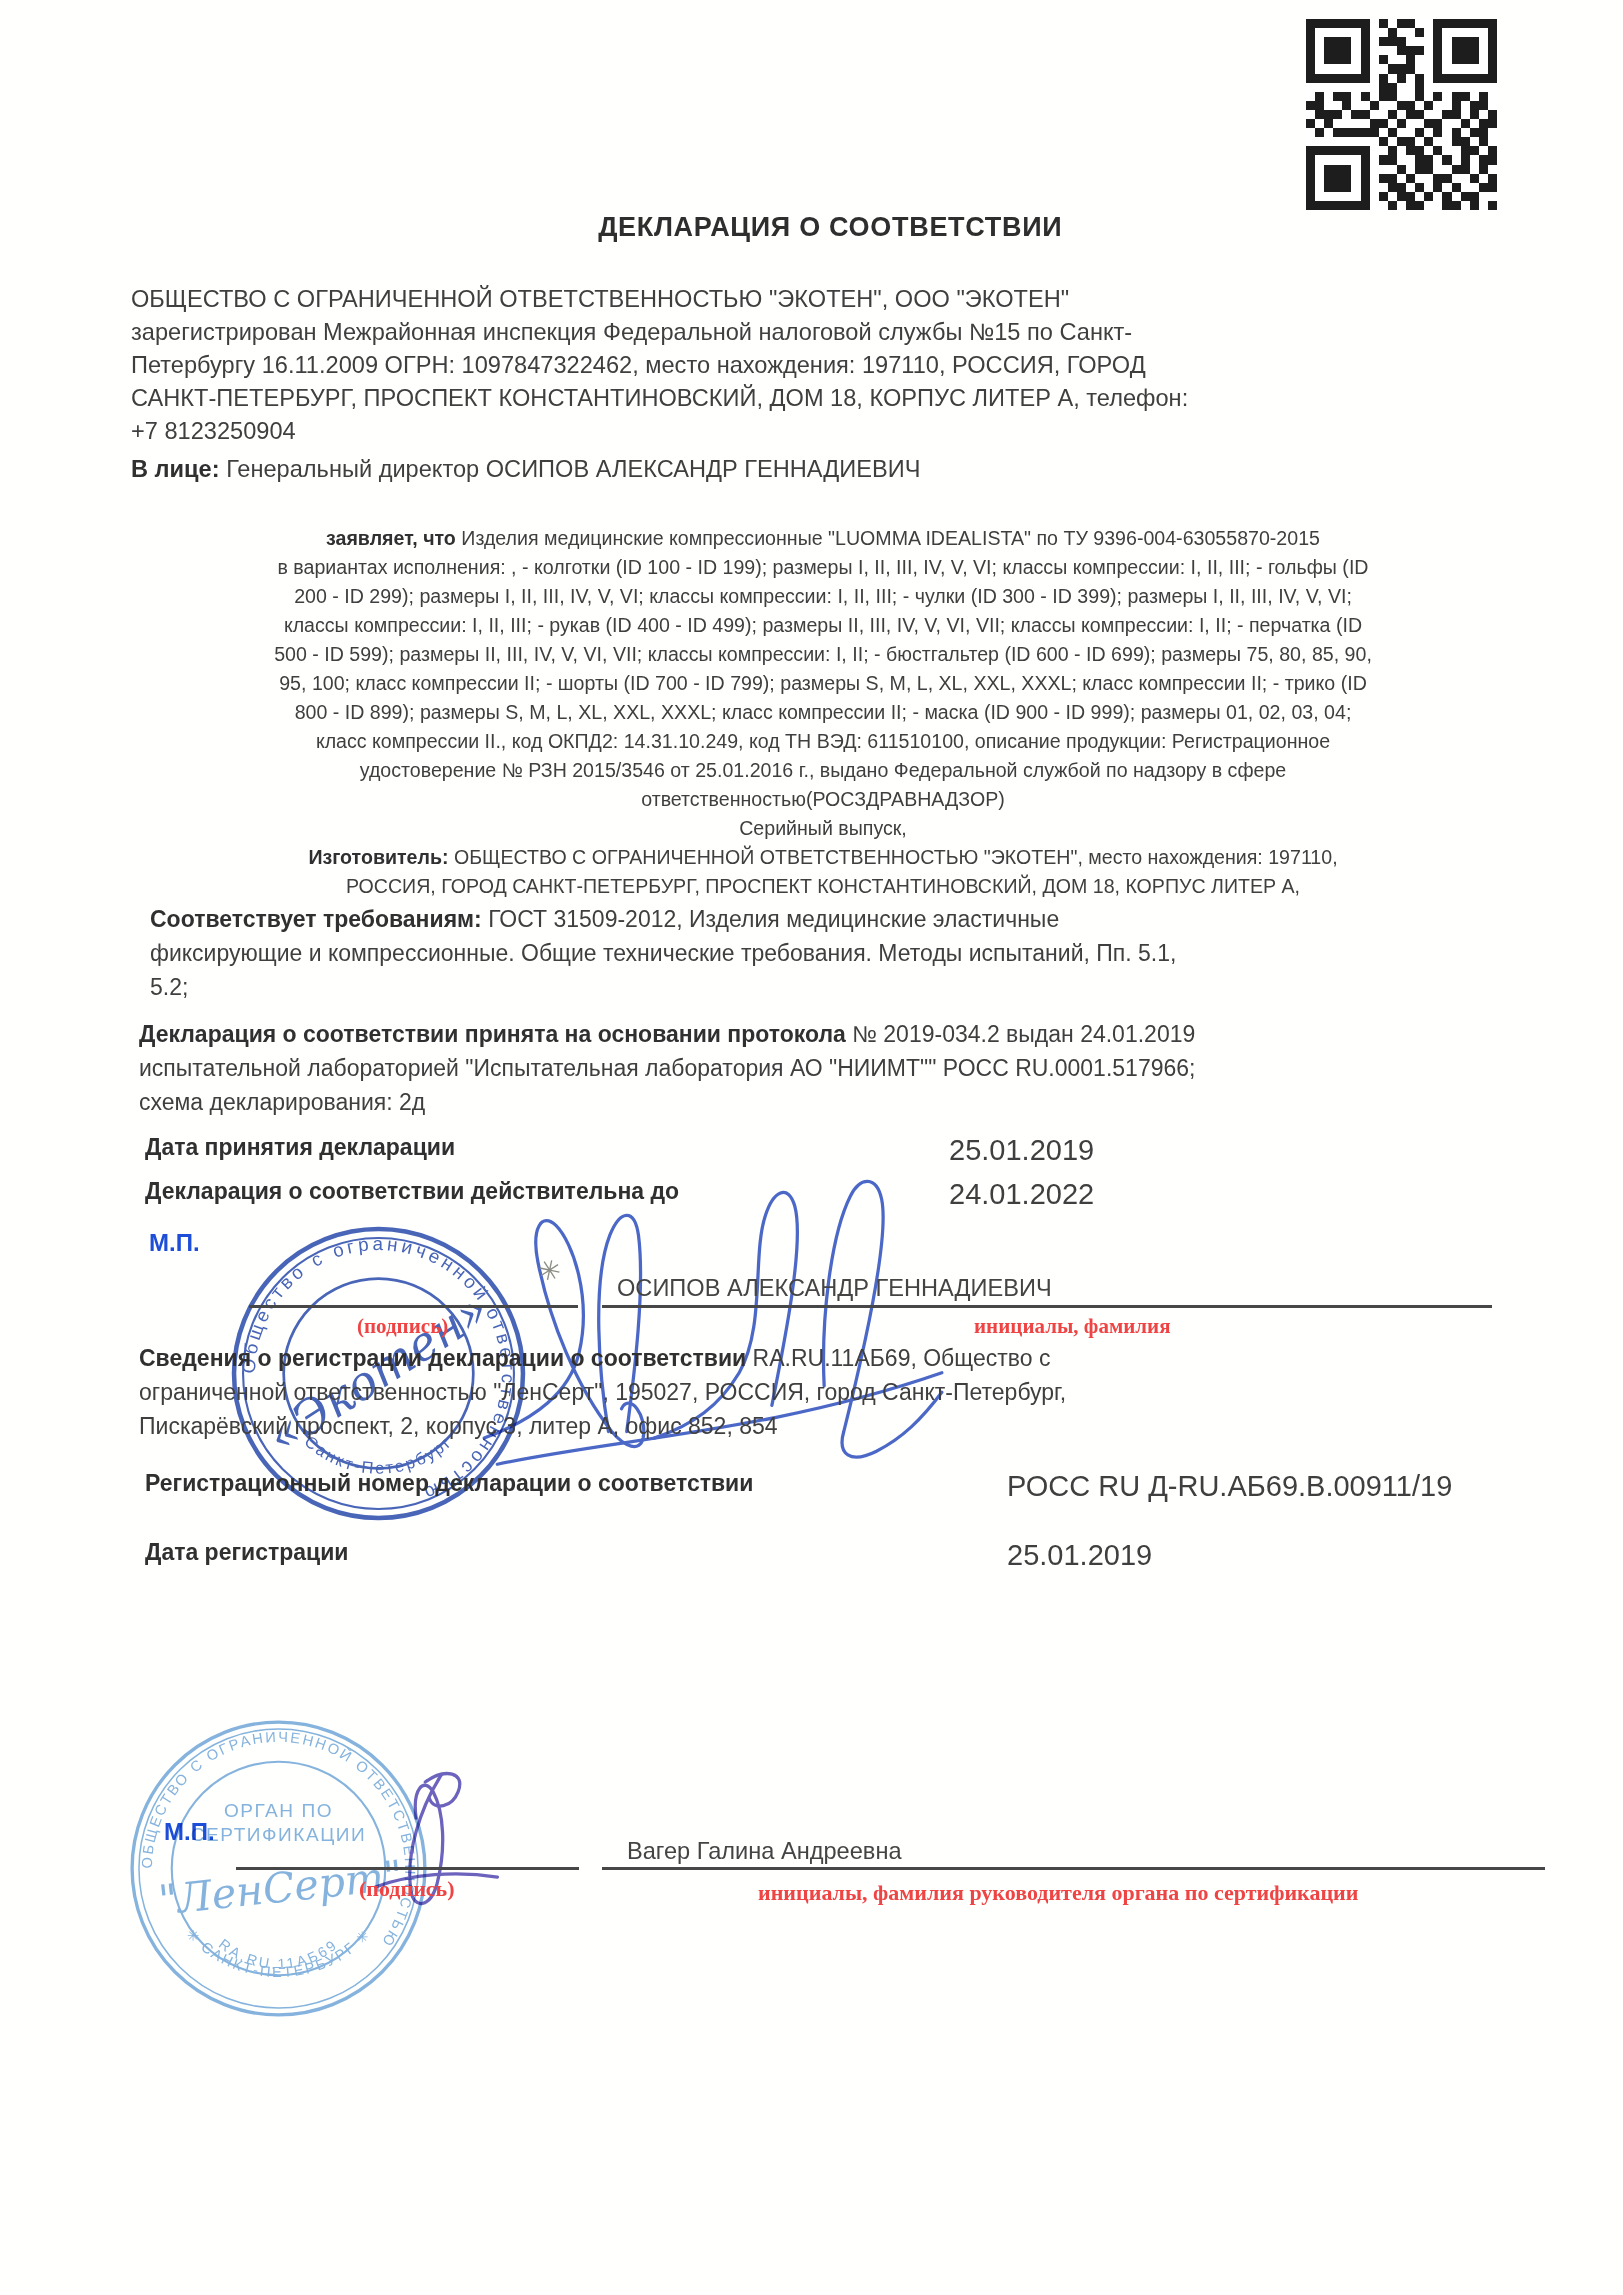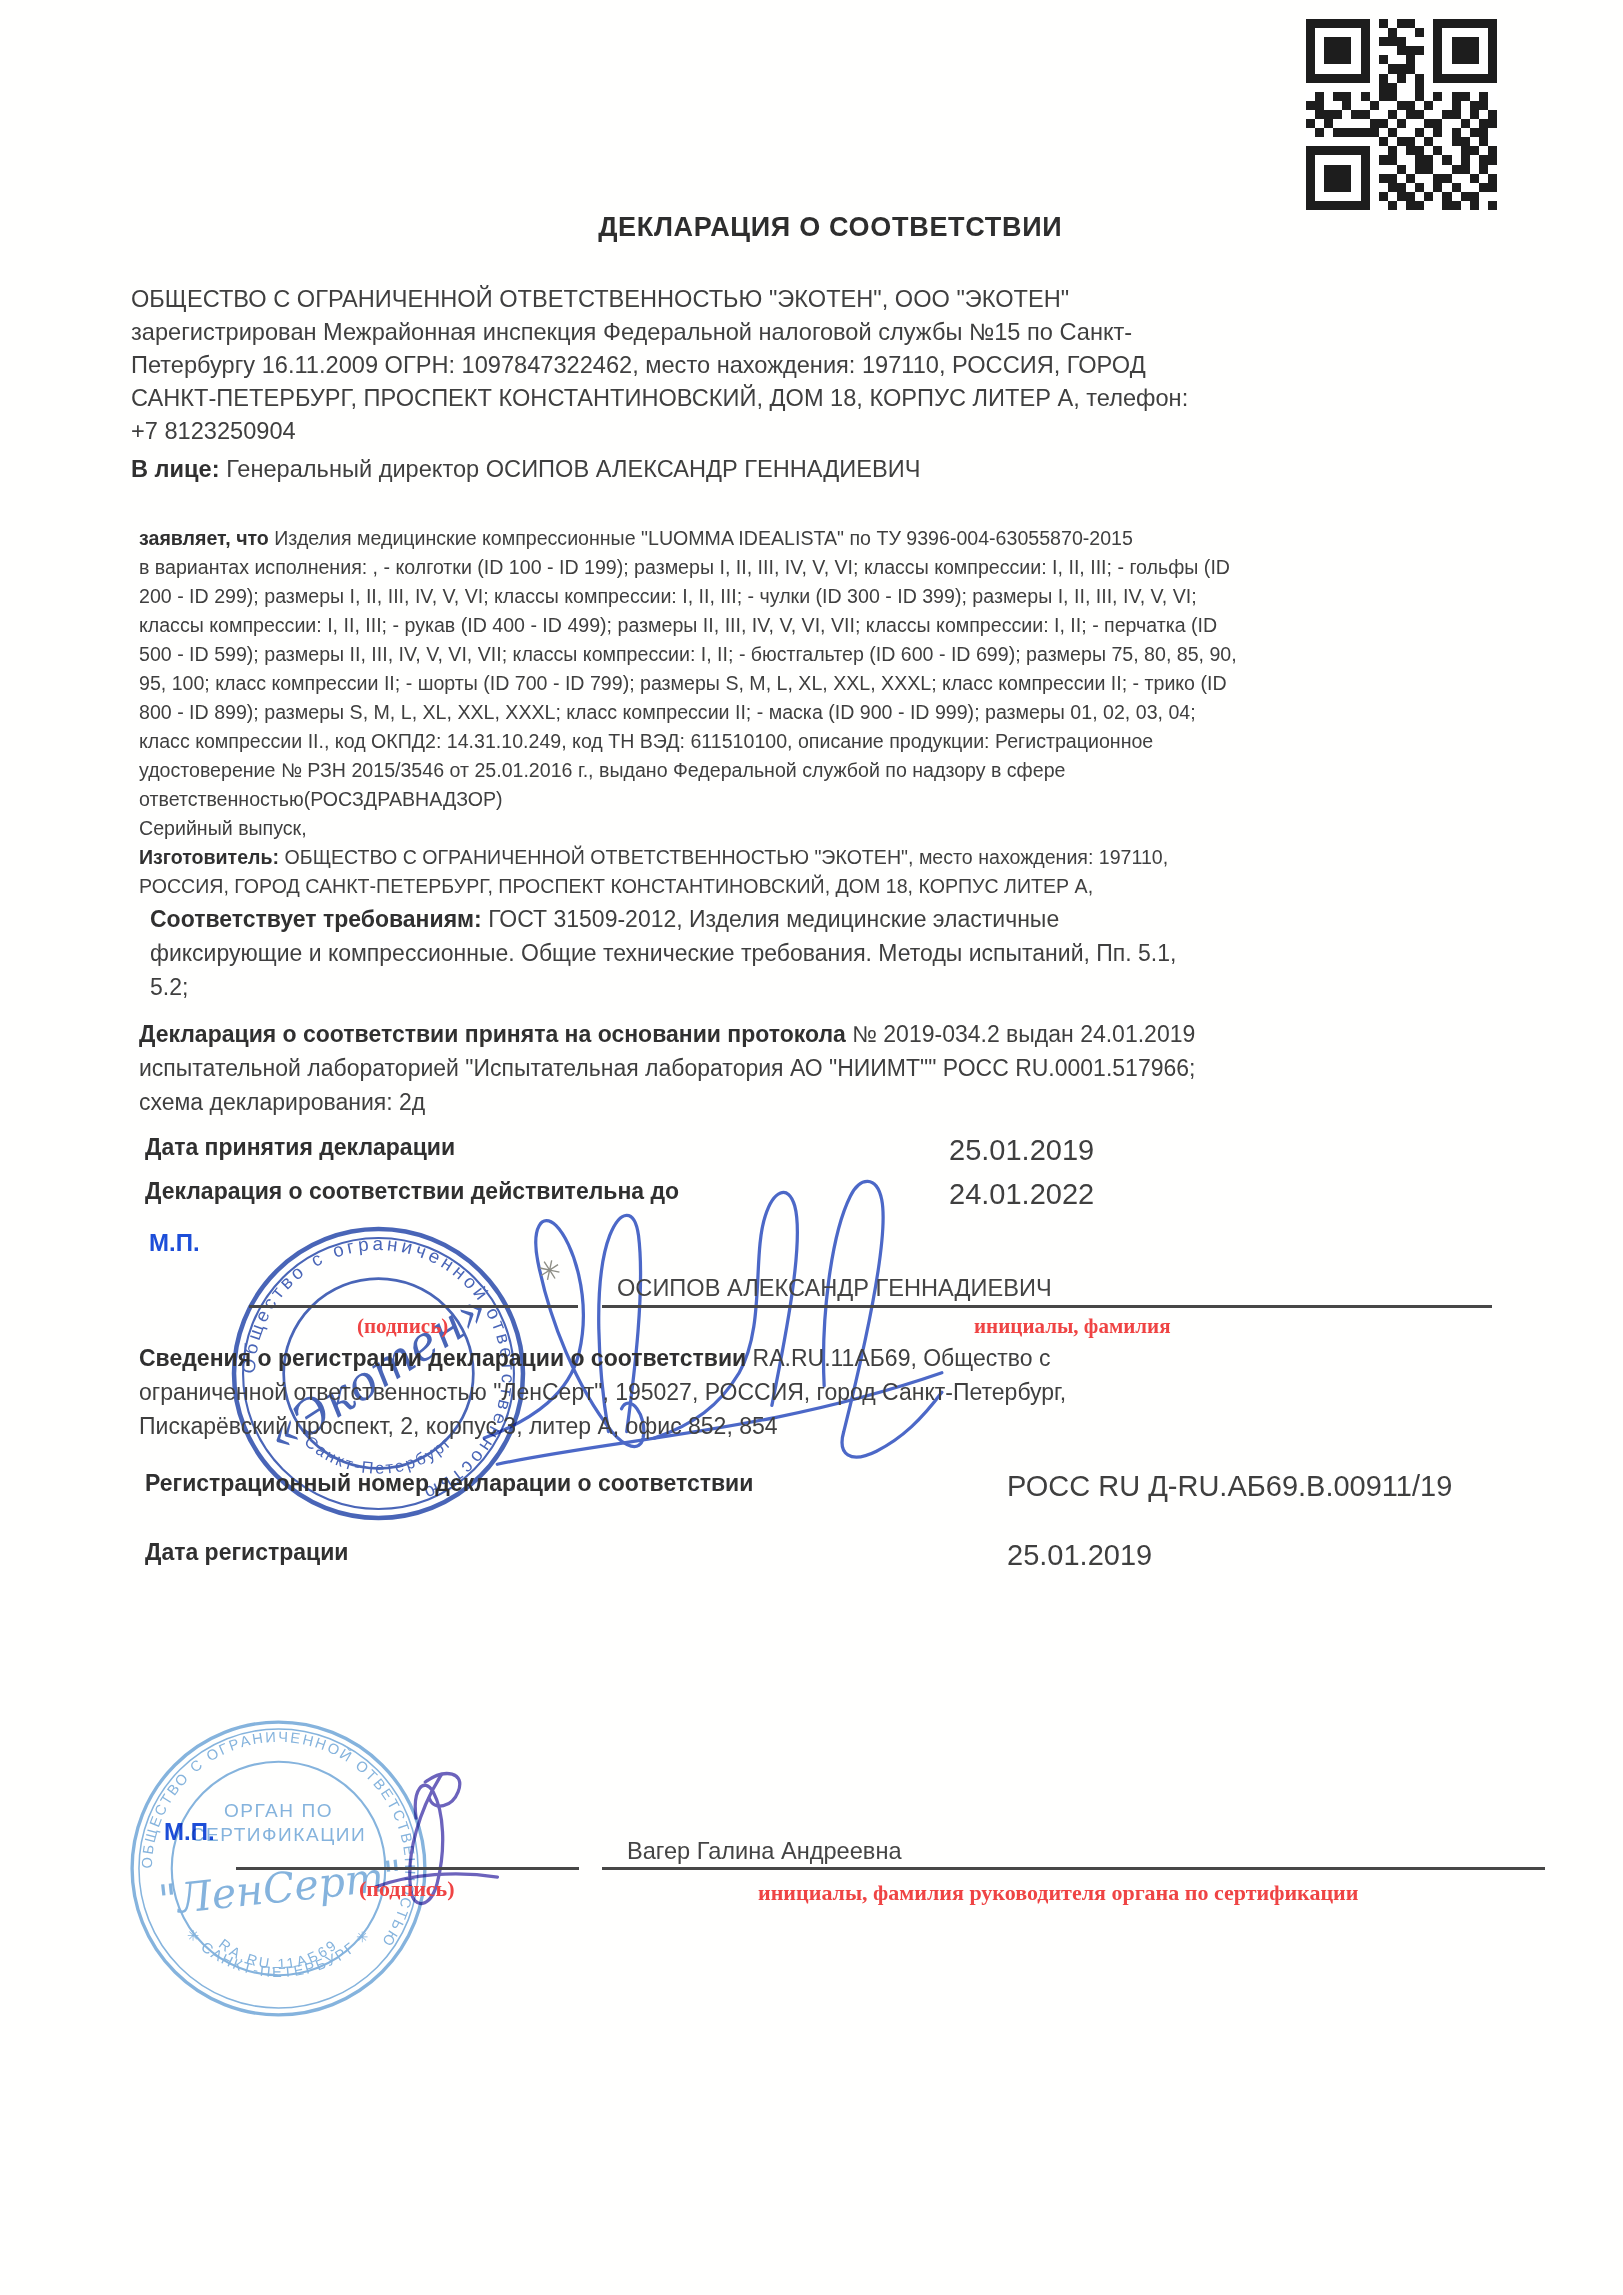--- a/index.html
+++ b/index.html
@@ -482,21 +482,21 @@
       <div class="ln">зарегистрирован Межрайонная инспекция Федеральной налоговой службы №15 по Санкт-</div>
       <div class="ln">Петербургу 16.11.2009 ОГРН: 1097847322462, место нахождения: 197110, РОССИЯ, ГОРОД</div>
       <div class="ln">САНКТ-ПЕТЕРБУРГ, ПРОСПЕКТ КОНСТАНТИНОВСКИЙ, ДОМ 18, КОРПУС ЛИТЕР А, телефон:</div>
       <div class="ln">+7 8123250904</div>
     </div>
 
   <div class="abs person" style="left:131px;top:456px;white-space:nowrap;">
     <b>В лице:</b><span> Генеральный директор ОСИПОВ АЛЕКСАНДР ГЕННАДИЕВИЧ</span>
   </div>
 
-  <div class="abs body-sm nowrap" style="left:139px;top:524px;width:1368px;">
+  <div class="abs body-sm nowrap" style="left:139px;top:524px;width:1368px;text-align:center;">
       <div class="ln"><b>заявляет, что </b>Изделия медицинские компрессионные "LUOMMA IDEALISTA" по ТУ 9396-004-63055870-2015</div>
       <div class="ln">в вариантах исполнения: , - колготки (ID 100 - ID 199); размеры I, II, III, IV, V, VI; классы компрессии: I, II, III; - гольфы (ID</div>
       <div class="ln">200 - ID 299); размеры I, II, III, IV, V, VI; классы компрессии: I, II, III; - чулки (ID 300 - ID 399); размеры I, II, III, IV, V, VI;</div>
       <div class="ln">классы компрессии: I, II, III; - рукав (ID 400 - ID 499); размеры II, III, IV, V, VI, VII; классы компрессии: I, II; - перчатка (ID</div>
       <div class="ln">500 - ID 599); размеры II, III, IV, V, VI, VII; классы компрессии: I, II; - бюстгальтер (ID 600 - ID 699); размеры 75, 80, 85, 90,</div>
       <div class="ln">95, 100; класс компрессии II; - шорты (ID 700 - ID 799); размеры S, M, L, XL, XXL, XXXL; класс компрессии II; - трико (ID</div>
       <div class="ln">800 - ID 899); размеры S, M, L, XL, XXL, XXXL; класс компрессии II; - маска (ID 900 - ID 999); размеры 01, 02, 03, 04;</div>
       <div class="ln">класс компрессии II., код ОКПД2: 14.31.10.249, код ТН ВЭД: 611510100, описание продукции: Регистрационное</div>
       <div class="ln">удостоверение № РЗН 2015/3546 от 25.01.2016 г., выдано Федеральной службой по надзору в сфере</div>
       <div class="ln">ответственностью(РОСЗДРАВНАДЗОР)</div>

